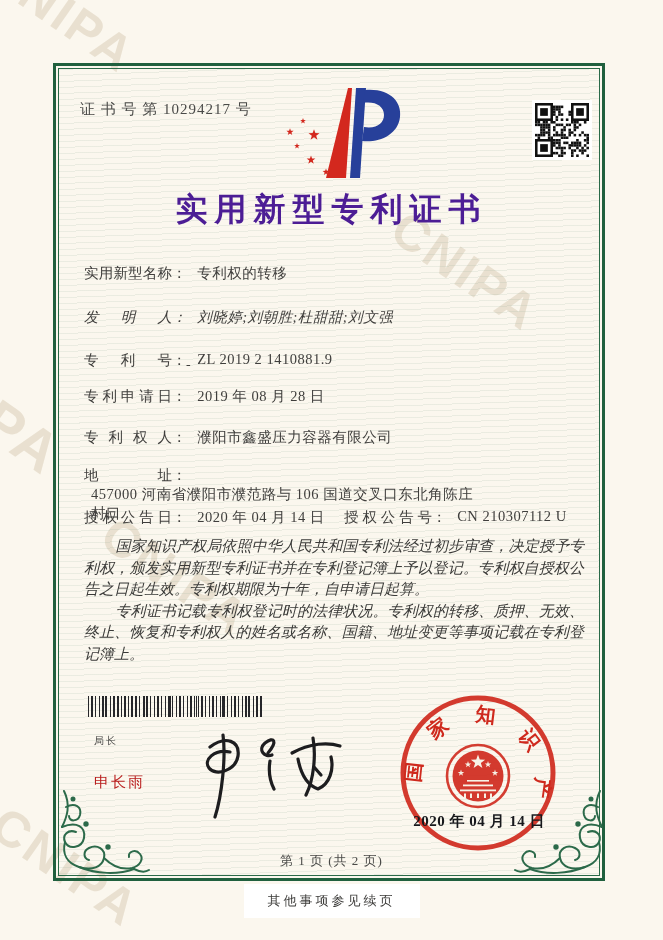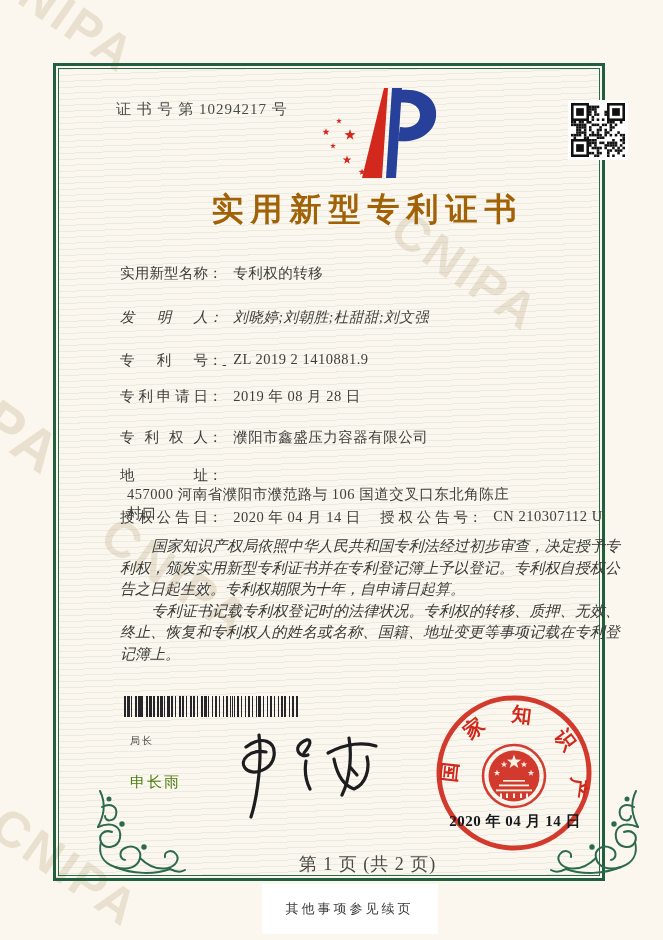--- a/index.html
+++ b/index.html
@@ -6,49 +6,49 @@
   .page{position:relative;width:663px;height:940px;background:#fbf7ee;overflow:hidden;
         font-family:"Liberation Serif","DejaVu Serif",serif;color:#3b3b3b;}
   
   .wm{position:absolute;z-index:1;font:700 50px "Liberation Sans","DejaVu Sans",sans-serif;
       color:rgba(193,172,138,0.30);transform:rotate(35deg);letter-spacing:3px;white-space:nowrap;}
   
   .frame{position:absolute;z-index:2;left:53px;top:63px;width:546px;height:812px;
          border:3px solid #20603e;}
   .frame-inner{position:absolute;inset:2px;border:1px solid #2a6a48;
          background:repeating-linear-gradient(178deg,rgba(134,166,144,0.14) 0 1px,rgba(0,0,0,0) 1px 6px);}
-  .content{position:absolute;z-index:3;inset:0;margin-left:36px;}
+  .content{position:absolute;z-index:3;inset:0;}
   .cert-no{position:absolute;left:80px;top:100px;font-size:15px;letter-spacing:1px;color:#4a4a48;}
   .logo{position:absolute;left:266px;top:82px;}
   .qrwrap{position:absolute;left:532px;top:100px;background:#fff;padding:3px;line-height:0;}
   .title{position:absolute;left:0;top:188px;width:663px;text-align:center;
-         font-size:32px;font-weight:700;letter-spacing:7px;color:#a16207;}
+         font-size:32px;font-weight:700;letter-spacing:7px;color:#4c1d95;}
   
   .frow{position:absolute;left:84px;width:505px;font-size:14.5px;color:#3f3e3c;}
   .flabel{display:inline-block;width:88px;text-align:justify;text-align-last:justify;vertical-align:top;}
   .fcolon{display:inline-block;vertical-align:top;}
   .fval{display:inline-block;margin-left:7px;vertical-align:top;letter-spacing:0.5px;}
   .fval.wide{width:396px;line-height:19px;}
   .fgroup2{position:absolute;left:260px;top:0;}
   .paras{position:absolute;left:84px;top:536px;width:500px;font-size:15px;line-height:21.5px;
          color:#3a3a38;text-align:justify;font-style:italic;}
   .paras p{margin:0;text-indent:2.1em;}
   .barcode{position:absolute;left:88px;top:696px;width:176px;height:21px;
     background-image:
       repeating-linear-gradient(90deg,#26262a 0 1.5px,transparent 1.5px 3px,#26262a 3px 5.5px,transparent 5.5px 7px,#26262a 7px 8px,transparent 8px 11px),
       repeating-linear-gradient(90deg,transparent 0 4px,#26262a 4px 5px,transparent 5px 9px,transparent 9px 13px);}
   .sig-title{position:absolute;left:94px;top:734px;font-size:10px;letter-spacing:2px;color:#454543;}
-  .sig-name{position:absolute;left:94px;top:773px;font-size:15px;letter-spacing:2px;color:#4d7c0f;}
+  .sig-name{position:absolute;left:94px;top:773px;font-size:15px;letter-spacing:2px;color:#b91c1c;}
   .autograph{position:absolute;left:180px;top:731px;}
   .seal{position:absolute;left:397px;top:692px;}
   .seal-date{position:absolute;left:400px;top:812px;width:158px;text-align:center;
              font-size:15px;font-weight:700;color:#17181c;letter-spacing:0.5px;}
-  .page-ind{position:absolute;left:0;top:852px;width:663px;text-align:center;font-size:18px;color:#4a4a48;letter-spacing:1px;}
+  .page-ind{position:absolute;left:0;top:852px;width:663px;text-align:center;font-size:13px;color:#4a4a48;letter-spacing:1px;}
   .note{position:absolute;left:50%;top:884px;transform:translateX(-50%);background:#ffffff;
-        padding:16px 24px;font-size:13px;letter-spacing:3px;color:#3d3c3a;z-index:4;}
+        padding:8px 24px;font-size:13px;letter-spacing:3px;color:#3d3c3a;z-index:4;}
   .ornL{position:absolute;left:56px;top:787px;z-index:4;}
   .ornR{position:absolute;left:514px;top:787px;z-index:4;transform:scaleX(-1);}
 </style>
 </head>
 <body>
 
 <div class="page">
 
   <div class="wm" style="left:-22px;top:-16px;">CNIPA</div>
   <div class="wm" style="left:382px;top:242px;">CNIPA</div>

